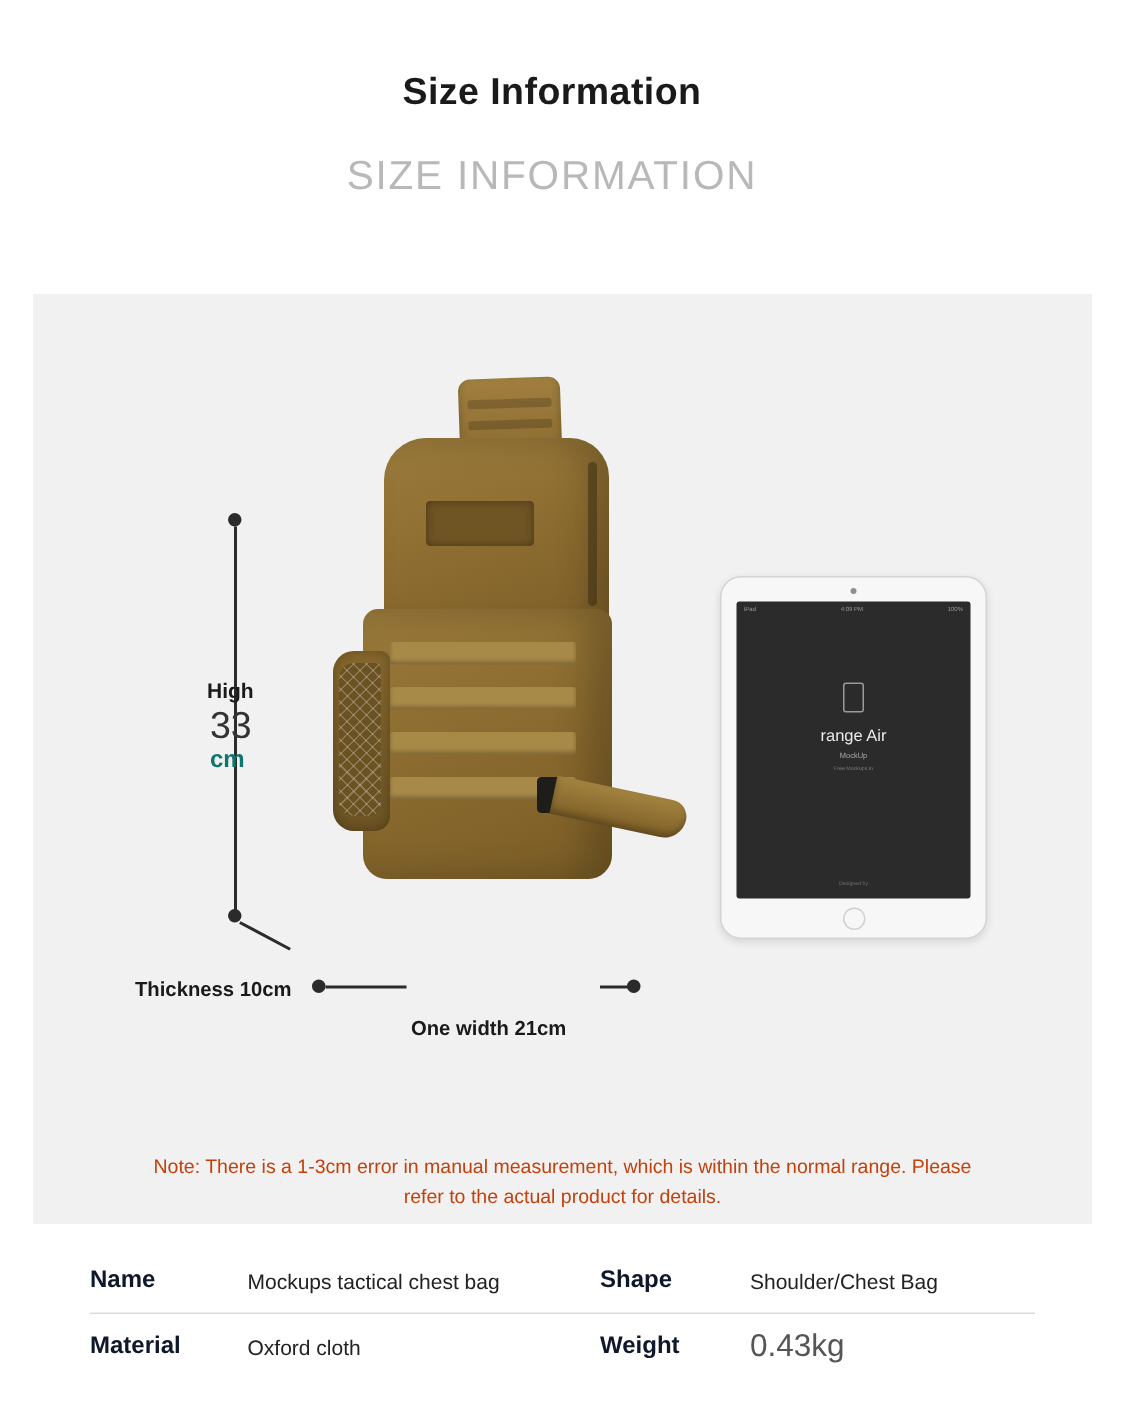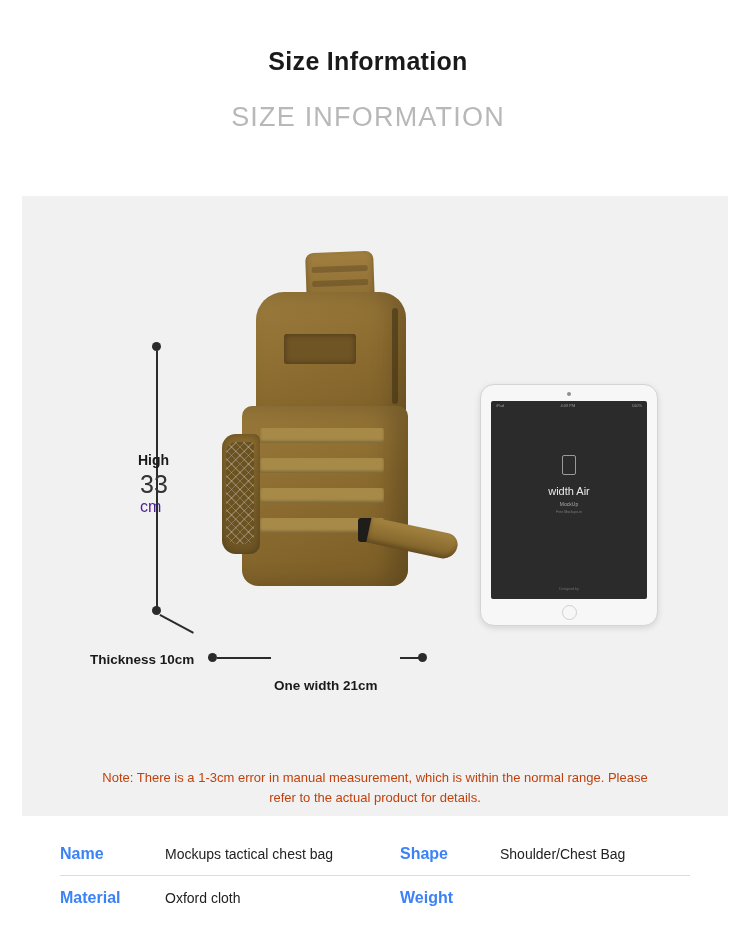--- a/index.html
+++ b/index.html
@@ -284,22 +284,22 @@
   .high-num {
     left: 118px; top: 246px;
     font-size: 25px;
     font-weight: normal;
     color: #333;
     text-align: center;
   }
   .high-cm {
     left: 118px; top: 274px;
     font-size: 16px;
-    font-weight: normal;
-    color: #4c1d95;
+    font-weight: bold;
+    color: #0f766e;
   }
   .thick-label {
     left: 68px; top: 428px;
     font-size: 13.5px;
   }
   .width-label {
     left: 252px; top: 454px;
     font-size: 13.5px;
   }
 
@@ -326,21 +326,21 @@
   .spec-row {
     display: flex;
     align-items: center;
     height: 44px;
     border-bottom: 1px solid #dcdcdc;
   }
   .spec-row:last-child { border-bottom: none; }
   .spec-key {
     font-size: 16px;
     font-weight: bold;
-    color: #3b82f6;
+    color: #0f172a;
   }
   .spec-val {
     font-size: 14px;
     color: #222;
   }
   .c1 { width: 105px; }
   .c2 { width: 235px; }
   .c3 { width: 100px; }
   .c4 { flex: 1; }
   .weight-val {
@@ -383,21 +383,21 @@
     <div class="tablet">
       <div class="tablet-cam"></div>
       <div class="tablet-screen">
         <div class="tablet-statusbar">
           <span>iPad</span>
           <span>4:09 PM</span>
           <span>100%</span>
         </div>
         <div class="tablet-center">
           <div class="tablet-glyph"></div>
-          <div class="tablet-name">width Air</div>
+          <div class="tablet-name">range Air</div>
           <div class="tablet-sub1">MockUp</div>
           <div class="tablet-sub2">Free Mockups.in</div>
         </div>
         <div class="tablet-bottomtext">Designed by</div>
       </div>
       <div class="tablet-home"></div>
     </div>
 
     <div class="dot" style="left:130px; top:146px;"></div>
     <div class="vline" style="left:134px; top:155px; height:258px;"></div>
@@ -423,16 +423,17 @@
     <div class="spec-row">
       <div class="spec-key c1">Name</div>
       <div class="spec-val c2">Mockups tactical chest bag</div>
       <div class="spec-key c3">Shape</div>
       <div class="spec-val c4">Shoulder/Chest Bag</div>
     </div>
     <div class="spec-row">
       <div class="spec-key c1">Material</div>
       <div class="spec-val c2">Oxford cloth</div>
       <div class="spec-key c3">Weight</div>
+      <div class="spec-val c4 weight-val">0.43kg</div>
     </div>
   </div>
 
 </div>
 
 </body></html>

